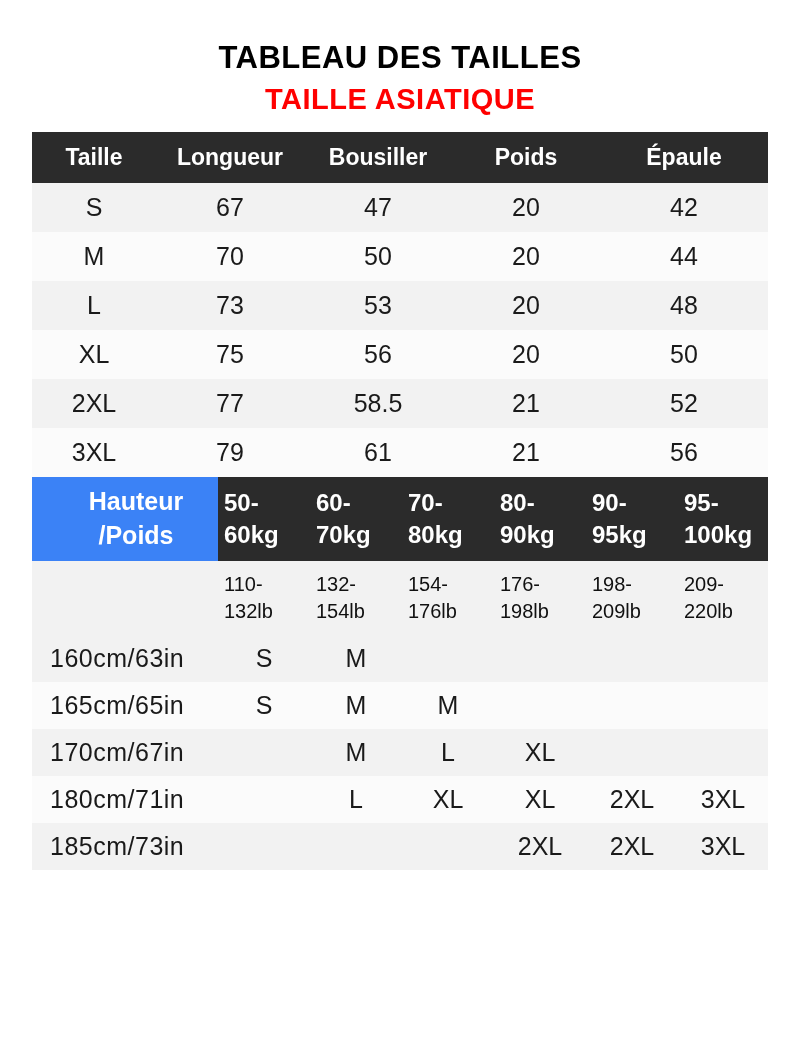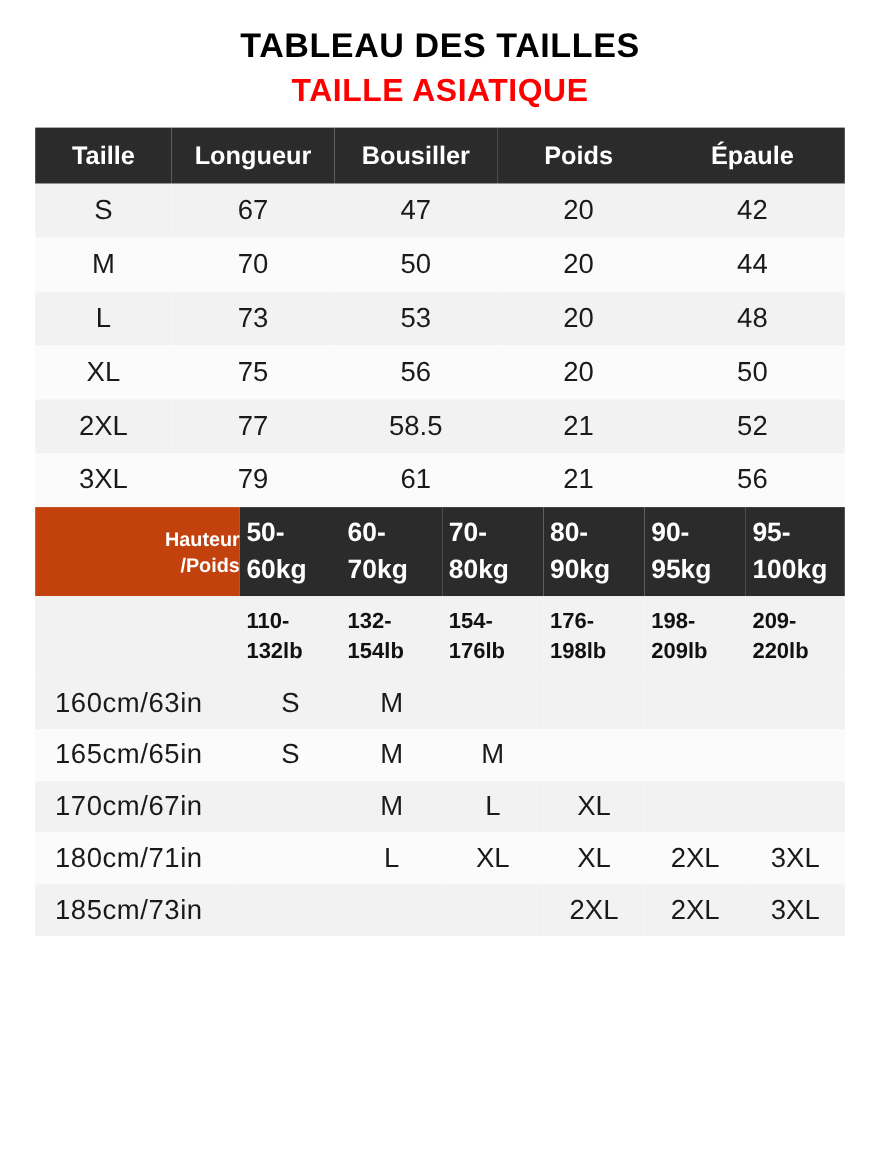--- a/index.html
+++ b/index.html
@@ -12,21 +12,21 @@
     height: 1045px;
     font-family: "Liberation Sans", sans-serif;
     color: #111111;
     overflow: hidden;
   }
   .page {
     width: 800px;
     height: 930px;
     position: relative;
     box-sizing: border-box;
-    padding: 0 32px;
+    padding: 16px 32px;
   }
   .title-block {
     text-align: center;
     padding-top: 24px;
   }
   .title-main {
     font-size: 31px;
     font-weight: bold;
     letter-spacing: 0.5px;
     color: #000000;
@@ -66,45 +66,45 @@
   table.sizes tbody tr:nth-child(even) td { background: #fbfbfb; }
 
   
   table.weights {
     width: 736px;
     border-collapse: collapse;
     table-layout: fixed;
     margin-top: 0;
   }
   table.weights th.hw {
-    background: #c2410c;
+    background: #3b82f6;
     color: #ffffff;
-    font-size: 18px;
-    font-weight: bold;
-    text-align: right;
+    font-size: 25px;
+    font-weight: bold;
+    text-align: center;
     padding: 8px 0 8px 22px;
     vertical-align: middle;
     line-height: 1.35;
     width: 186px;
   }
   table.weights th.kg {
     background: #2b2b2b;
     color: #ffffff;
     font-size: 24px;
     font-weight: bold;
     text-align: left;
     padding: 8px 0 8px 6px;
     vertical-align: middle;
     line-height: 1.35;
   }
   table.weights td.lb {
     background: #f2f2f2;
     color: #111111;
     font-size: 20px;
-    font-weight: bold;
+    font-weight: normal;
     text-align: left;
     padding: 10px 0 10px 6px;
     line-height: 1.35;
     vertical-align: middle;
   }
   table.weights td.lb-blank {
     background: #f2f2f2;
     width: 186px;
   }
   .kg-a, .kg-b { display: block; }

